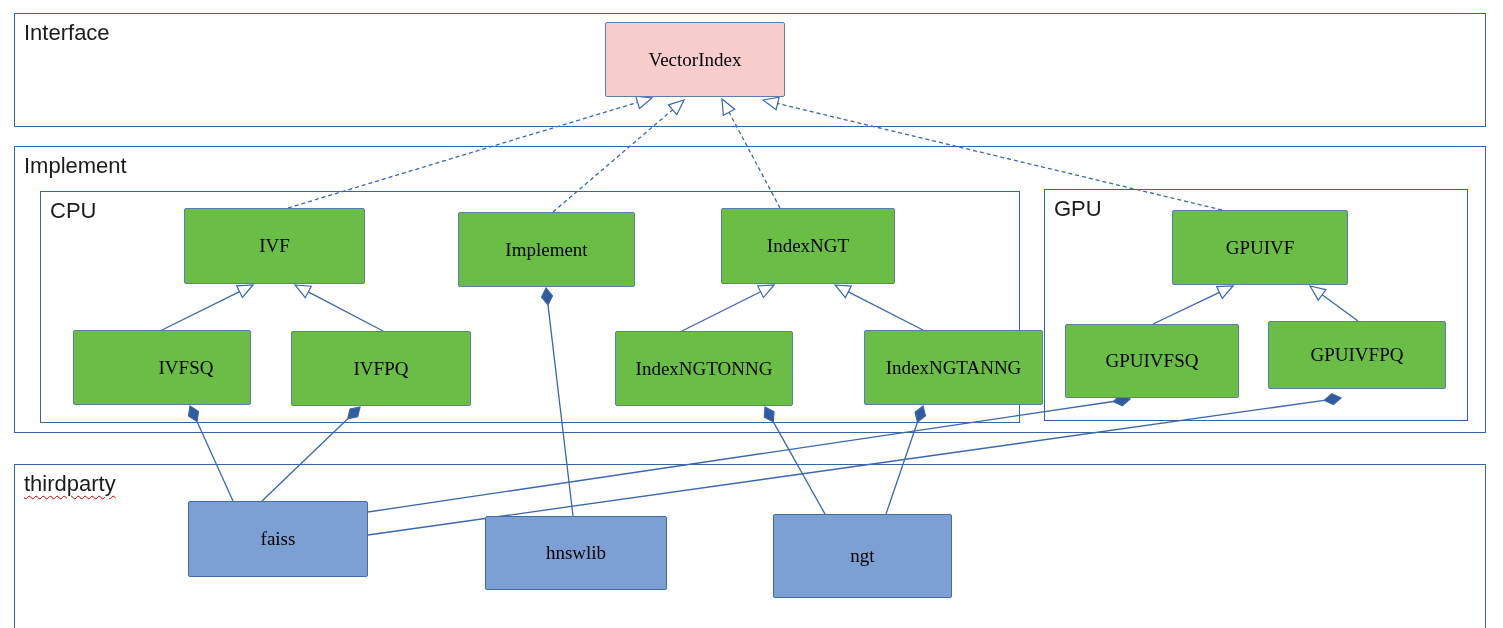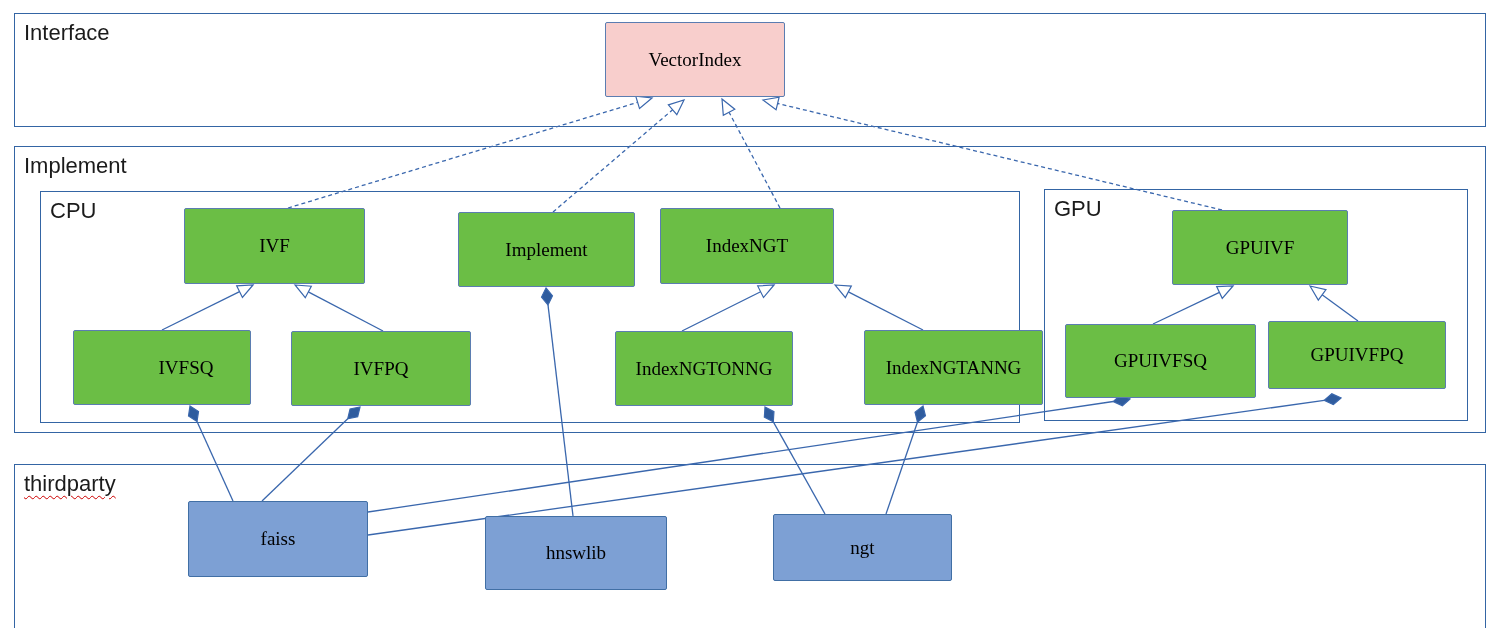--- a/index.html
+++ b/index.html
@@ -116,47 +116,47 @@
   <div id="nodes">
       <div class="node interface" style="left: 605px; top: 22px; width: 180px; height: 75px;">
         <span>VectorIndex</span>
       </div>
       <div class="node implement" style="left: 184px; top: 208px; width: 181px; height: 76px; text-align: center;">
         <span>IVF</span>
       </div>
       <div class="node implement" style="left: 458px; top: 212px; width: 177px; height: 75px;">
         <span>Implement</span>
       </div>
-      <div class="node implement" style="left: 660px; top: 208px; width: 174px; height: 76px;">
+      <div class="node implement" style="left: 721px; top: 208px; width: 174px; height: 76px;">
         <span>IndexNGT</span>
       </div>
       <div class="node implement" style="left: 73px; top: 330px; width: 178px; height: 75px; padding-left: 48px;">
         <span>IVFSQ</span>
       </div>
       <div class="node implement" style="left: 291px; top: 331px; width: 180px; height: 75px; justify-content: center;">
         <span>IVFPQ</span>
       </div>
       <div class="node implement" style="left: 615px; top: 331px; width: 178px; height: 75px;">
         <span>IndexNGTONNG</span>
       </div>
       <div class="node implement" style="left: 828px; top: 330px; width: 179px; height: 75px; margin-left: 36px;">
         <span>IndexNGTANNG</span>
       </div>
       <div class="node implement" style="left: 1172px; top: 210px; width: 176px; height: 75px;">
         <span>GPUIVF</span>
       </div>
-      <div class="node implement" style="left: 1065px; top: 324px; width: 191px; height: 74px;">
+      <div class="node implement" style="left: 1065px; top: 324px; width: 174px; height: 74px;">
         <span>GPUIVFSQ</span>
       </div>
       <div class="node implement" style="left: 1268px; top: 321px; width: 178px; height: 68px;">
         <span>GPUIVFPQ</span>
       </div>
       <div class="node thirdparty" style="left: 188px; top: 501px; width: 180px; height: 76px;">
         <span>faiss</span>
       </div>
       <div class="node thirdparty" style="left: 485px; top: 516px; width: 182px; height: 74px;">
         <span>hnswlib</span>
       </div>
-      <div class="node thirdparty" style="left: 773px; top: 514px; width: 179px; height: 67px;">
+      <div class="node thirdparty" style="left: 773px; top: 514px; width: 179px; height: 84px;">
         <span>ngt</span>
       </div>
     </div>
 </div>
 
 </body></html>

